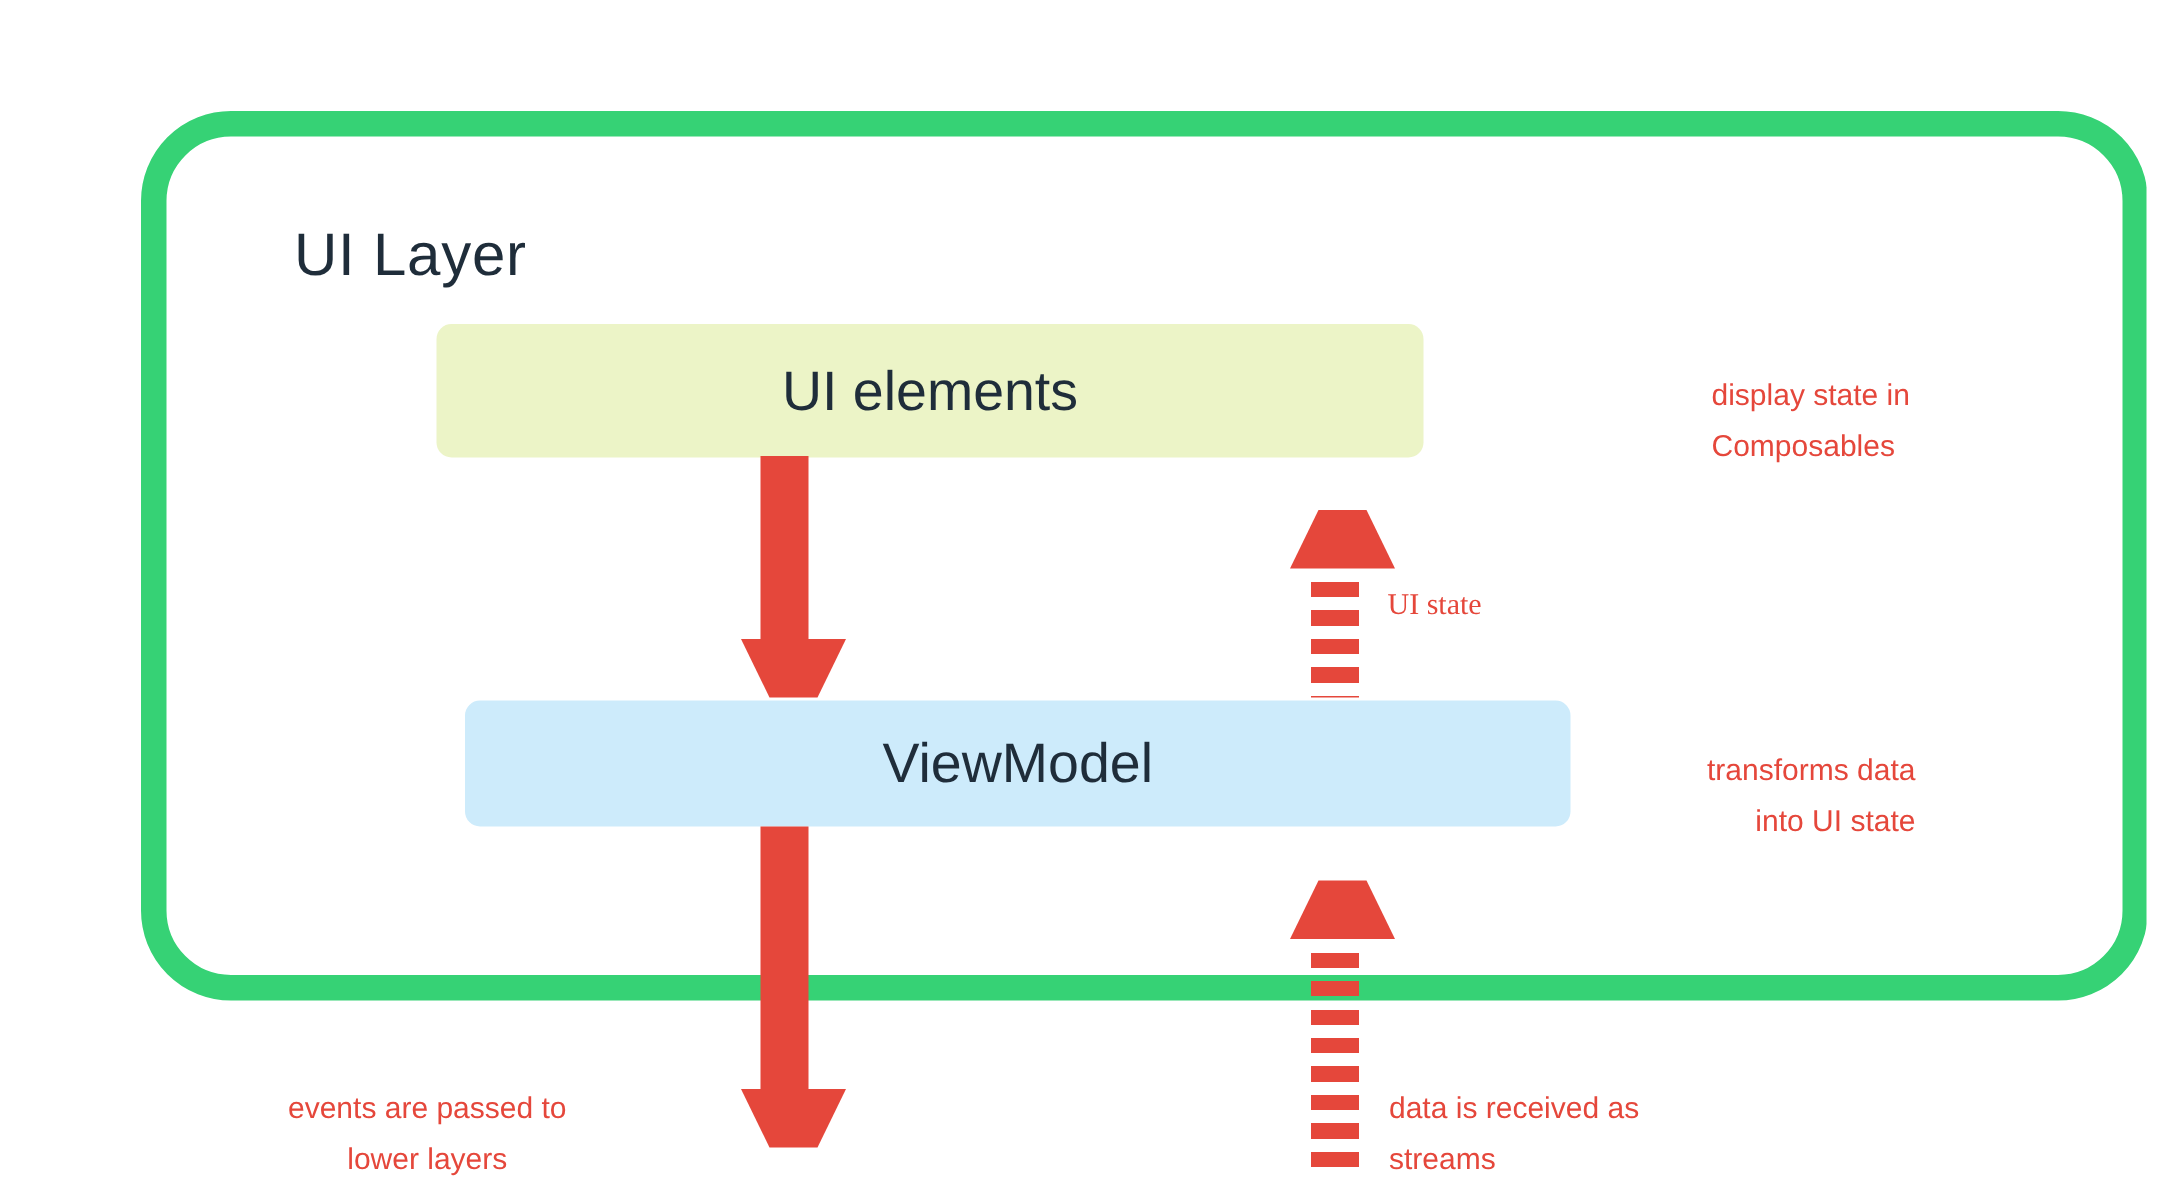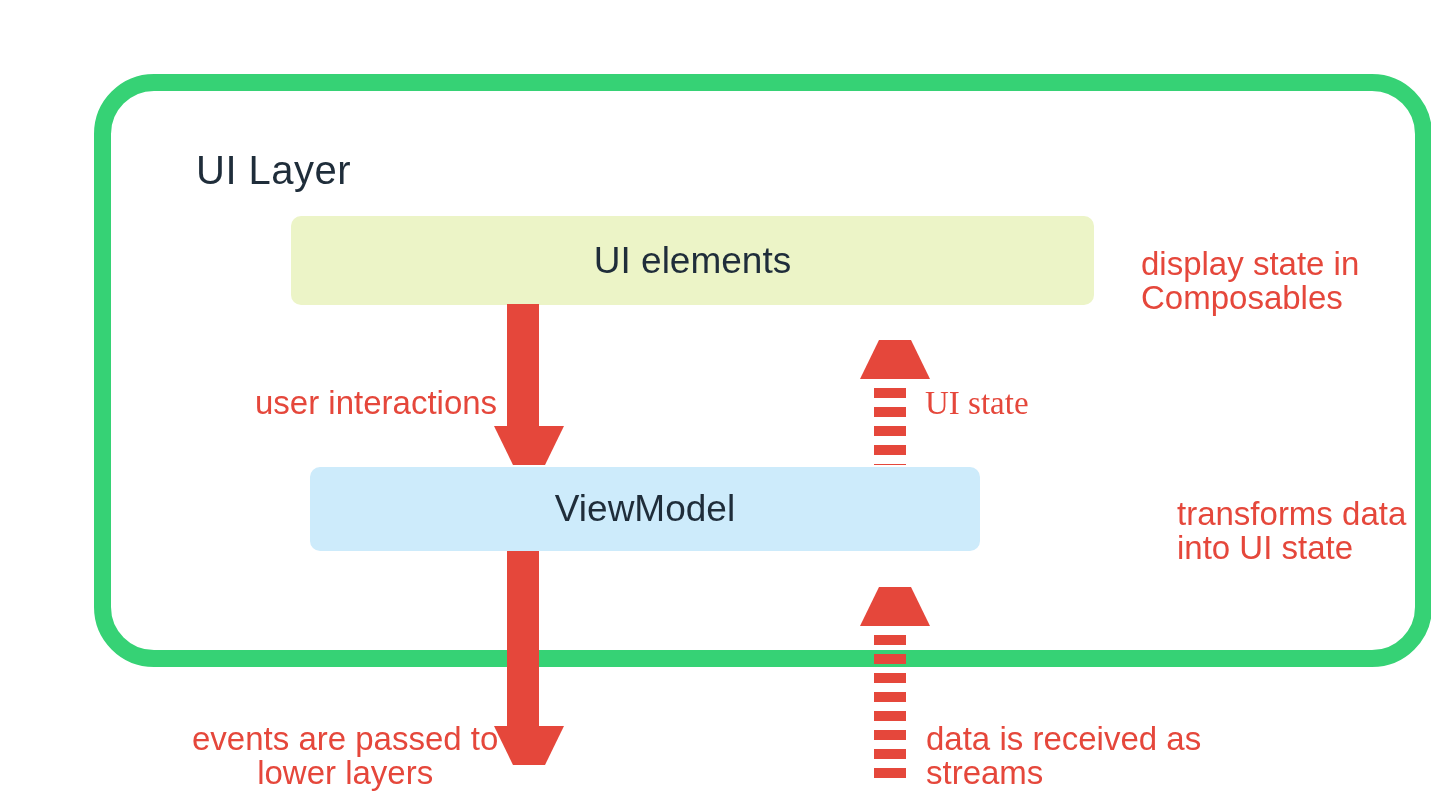--- a/index.html
+++ b/index.html
@@ -46,39 +46,39 @@
     border-radius: 10px;
     display: flex;
     align-items: center;
     justify-content: center;
     font-size: 37px;
     color: var(--navy);
     z-index: 2;
   }
   .node.ui-elements {
     left: 259px; top: 184px;
-    width: 803px; height: 89px;
+    width: 658px; height: 89px;
     background: var(--yellow-box);
   }
   .node.view-model {
     left: 278px; top: 435px;
-    width: 670px; height: 84px;
+    width: 737px; height: 84px;
     background: var(--blue-box);
   }
 
   .red-label {
     position: absolute;
     color: var(--red);
-    font-size: 33px;
+    font-size: 20px;
     line-height: 34px;
     white-space: pre-line;
     z-index: 3;
   }
   .lbl-annotation-ui-elements { left: 1093px; top: 199px; }
-  .lbl-annotation-view-model  { left: 1129px; top: 449px; }
+  .lbl-annotation-view-model  { left: 1090px; top: 449px; text-align: right; }
   .lbl-user-interactions      { left: 207px;  top: 338px; }
   .lbl-ui-state               { left: 877px;  top: 338px; font-family: Liberation Serif, serif; }
   .lbl-events-lower-layers    { left: 144px;  top: 674px; text-align: center; }
   .lbl-data-streams           { left: 878px;  top: 674px; }
 
   .arrow-part { position: absolute; z-index: 4; }
   .solid-line {
     width: 13px;
     background: var(--red);
   }
@@ -136,21 +136,20 @@
     <span>ViewModel</span>
   </div>
 
   <div class="red-label lbl-annotation-ui-elements">display state in
 Composables</div>
   <div class="red-label lbl-annotation-view-model">transforms data
 into UI state</div>
 
   <div class="arrow-part solid-line a1-line"></div>
   <div class="arrow-part head-down a1-head"></div>
-  <div class="red-label lbl-user-interactions">user interactions</div>
 
   <div class="arrow-part head-up a2-head"></div>
   <div class="arrow-part dotted-line a2-line"></div>
   <div class="red-label lbl-ui-state">UI state</div>
 
   <div class="arrow-part solid-line a3-line"></div>
   <div class="arrow-part head-down a3-head"></div>
   <div class="red-label lbl-events-lower-layers">events are passed to
 lower layers</div>
 

